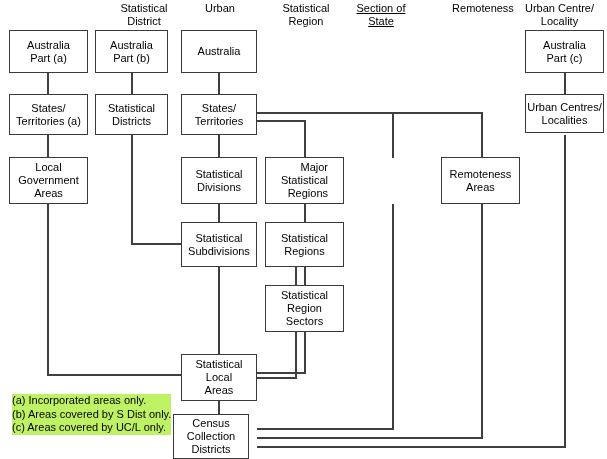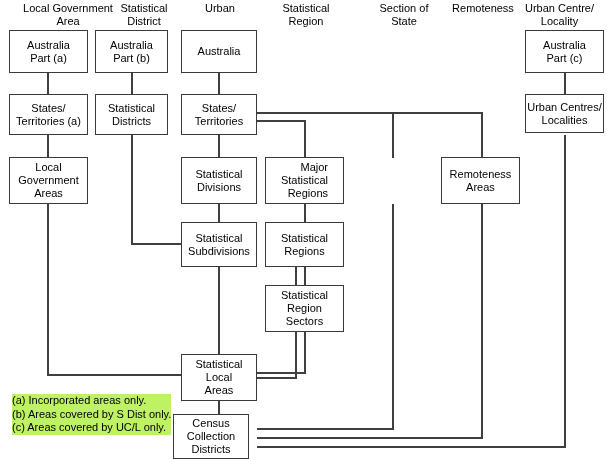--- a/index.html
+++ b/index.html
@@ -57,28 +57,26 @@
   }
 </style>
 </head>
 <body>
 
 <div id="canvas">
 
   <div class="footnotes" style="left: 12px; top: 394px;">(a) Incorporated areas only.
 (b) Areas covered by S Dist only.
 (c) Areas covered by UC/L only.</div>
-<div class="col-header" style="left: 0px; top: 2px; width: 136px;">Local Government
-Area</div>
     <div class="col-header" style="left: 92px; top: 2px; width: 104px;">Statistical
 District</div>
     <div class="col-header" style="left: 180px; top: 2px; width: 80px;">Urban</div>
     <div class="col-header" style="left: 252px; top: 2px; width: 108px;">Statistical
 Region</div>
-    <div class="col-header" style="left: 355px; top: 2px; width: 98px;">Section of
+    <div class="col-header" style="left: 332px; top: 2px; width: 98px; text-decoration: underline;">Section of
 State</div>
     <div class="col-header" style="left: 432px; top: 2px; width: 102px;">Remoteness</div>
     <div class="col-header" style="left: 512px; top: 2px; width: 95px;">Urban Centre/
 Locality</div>
     <div class="edge v" style="left: 47px; top: 73px; background: rgb(63, 63, 63); height: 21px;"></div>
     <div class="edge v" style="left: 131px; top: 73px; background: rgb(63, 63, 63); height: 21px;"></div>
     <div class="edge v" style="left: 218px; top: 73px; background: rgb(63, 63, 63); height: 21px;"></div>
     <div class="edge v" style="left: 564px; top: 73px; background: rgb(63, 63, 63); height: 21px;"></div>
     <div class="edge v" style="left: 47px; top: 135px; background: rgb(63, 63, 63); height: 22px;"></div>
     <div class="edge v" style="left: 218px; top: 135px; background: rgb(63, 63, 63); height: 22px;"></div>

